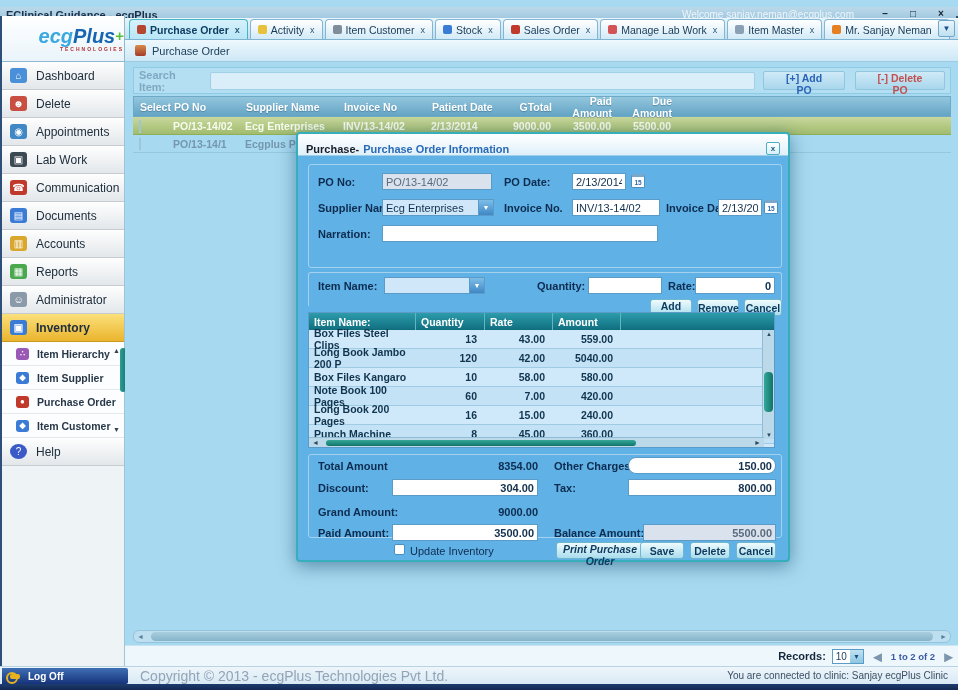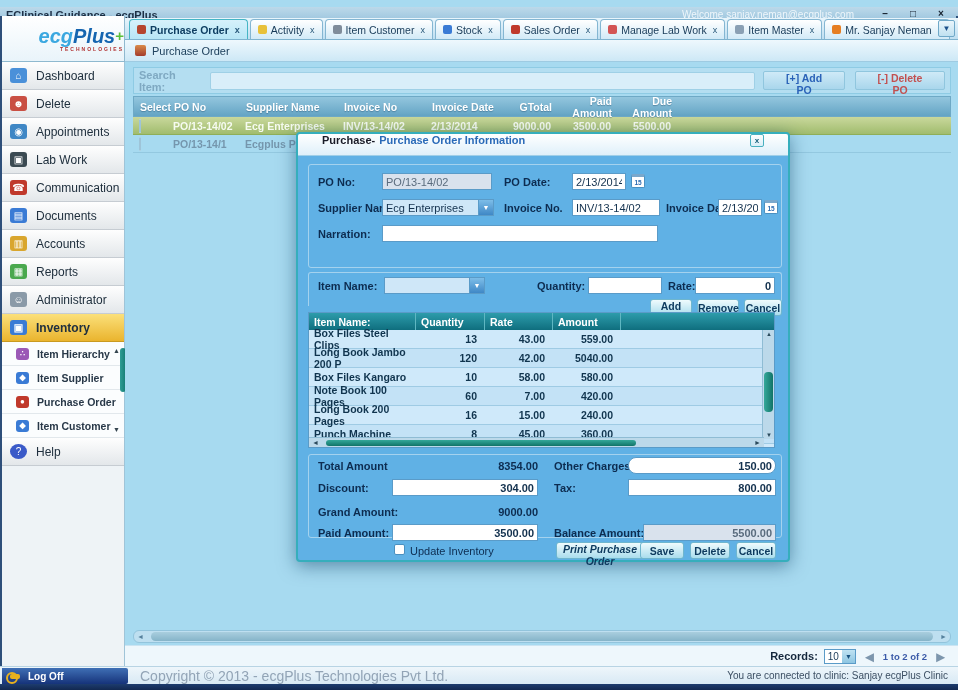--- a/index.html
+++ b/index.html
@@ -59,31 +59,31 @@
   .grid-row { height:18px; display:flex; align-items:center; font-size:10.5px; border-bottom:1px solid #93c8e0; }
   .grid-row.selected { background:linear-gradient(#c9d89c,#a1bc6e); color:#f6fbf0; font-weight:bold; border-bottom:1px solid #8fae58; }
   .grid-row.plain { color:#7596ad; font-weight:bold; }
   .c-select{ width:40px; padding-left:6px;} .c-pono{ width:72px;} .c-supp{ width:98px;} .c-invno{ width:88px;} .c-invdt{ width:64px;} .c-gt{ width:56px; text-align:right;} .c-paid{ width:60px; text-align:right;} .c-due{ width:60px; text-align:right;} .c-rest{ flex:1;}
   .row-check { width:11px; height:11px; border:1px solid #9ec4d8; background:#cfe6f2; border-radius:2px; cursor:pointer; }
 
   .hscroll-main { position:absolute; left:8px; top:568px; width:818px; height:13px; background:#bedff0; border:1px solid #92c4dc; border-radius:6px; display:flex; align-items:center; }
   .hscroll-main .thumb { height:9px; flex:1; margin:0 4px; background:linear-gradient(#a9cede,#85b4c9); border-radius:5px; cursor:pointer; }
   .scroll-arrow { font-size:7px; color:#55809c; padding:0 3px; cursor:pointer; }
 
-  .records-row { position:absolute; left:0; top:583px; width:833px; height:21px; background:#eef7fc; border-top:1px solid #cbe4f2; display:flex; align-items:center; justify-content:flex-end; padding-right:10px; gap:6px; }
+  .records-row { position:absolute; left:0; top:583px; width:833px; height:21px; background:#eef7fc; border-top:1px solid #cbe4f2; display:flex; align-items:center; justify-content:flex-end; padding-right:2px; gap:6px; }
   .records-label { font-weight:bold; color:#14273c; }
   .records-select { height:15px; display:flex; align-items:center; border:1px solid #5a9bc8; background:#fff; cursor:pointer; }
   .records-select .val { padding:0 3px; font-size:10px; color:#1a3a58; }
   .records-select .arr { width:13px; height:13px; background:linear-gradient(#bfe2f2,#8ec6e2); color:#16507e; font-size:7px; text-align:center; line-height:13px; }
   .pg-arrow { font-size:15px; color:#7d96ad; cursor:pointer; }
   .pg-range { color:#3a5aa8; font-size:9.5px; font-weight:bold; }
 
   
   .dialog { left:296px; top:132px; width:494px; height:430px; background:#60b1e5; border:2px solid #36aebc; border-radius:4px; box-shadow:0 4px 18px rgba(10,60,95,.5); z-index:10; }
-  .dlg-title { height:22px; background:linear-gradient(#ffffff,#dff0fa); border-bottom:1px solid #9fcfe8; border-radius:2px 2px 0 0; display:flex; align-items:flex-start; padding:0 24px; }
+  .dlg-title { height:22px; background:linear-gradient(#ffffff,#dff0fa); border-bottom:1px solid #9fcfe8; border-radius:2px 2px 0 0; display:flex; align-items:flex-end; padding:0 8px; }
   .dlg-title .t1 { font-weight:bold; color:#1a1c28; }
   .dlg-title .t2 { font-weight:bold; color:#2a6ab8; margin-left:4px; }
   .dlg-close { margin-left:auto; width:14px; height:13px; border:1px solid #49b0c0; border-radius:2px; background:linear-gradient(#fff,#d8eef8); color:#16607c; font-size:8px; font-weight:bold; text-align:center; line-height:12px; cursor:pointer; }
   .dlg-body { position:relative; height:406px; }
   .lbl { position:absolute; font-weight:bold; color:#0d2c50; font-size:11px; }
   .inp { position:absolute; height:17px; background:#fff; border:1px solid #5a9bc8; font:11px "Liberation Sans",sans-serif; padding:0 3px; color:#13314e; }
   .inp.ro { background:#d9e2ed; color:#5a6c7e; }
   .inp.num { text-align:right; font-weight:bold; }
   .fset { position:absolute; border:1px solid #a4d2ee; border-radius:3px; }
   .sel { position:absolute; height:17px; background:#cfe7f8; border:1px solid #5a9bc8; display:flex; align-items:center; cursor:pointer; }
@@ -267,21 +267,21 @@
     <button class="po-btn add">[+] Add PO</button>
     <button class="po-btn del">[-] Delete PO</button>
   </div>
 
   <div class="grid">
     <div class="grid-header">
       <div class="c-select">Select</div>
       <div class="c-pono">PO No</div>
       <div class="c-supp">Supplier Name</div>
       <div class="c-invno">Invoice No</div>
-      <div class="c-invdt">Invoice Date</div>
+      <div class="c-invdt">Patient Date</div>
       <div class="c-gt">GTotal</div>
       <div class="c-paid">Paid Amount</div>
       <div class="c-due">Due Amount</div>
       <div class="c-rest"></div>
     </div>
     <div class="grid-row selected">
       <div class="c-select"><span class="row-check"></span></div>
       <div class="c-pono">PO/13-14/02</div>
       <div class="c-supp">Ecg Enterprises</div>
       <div class="c-invno">INV/13-14/02</div>

